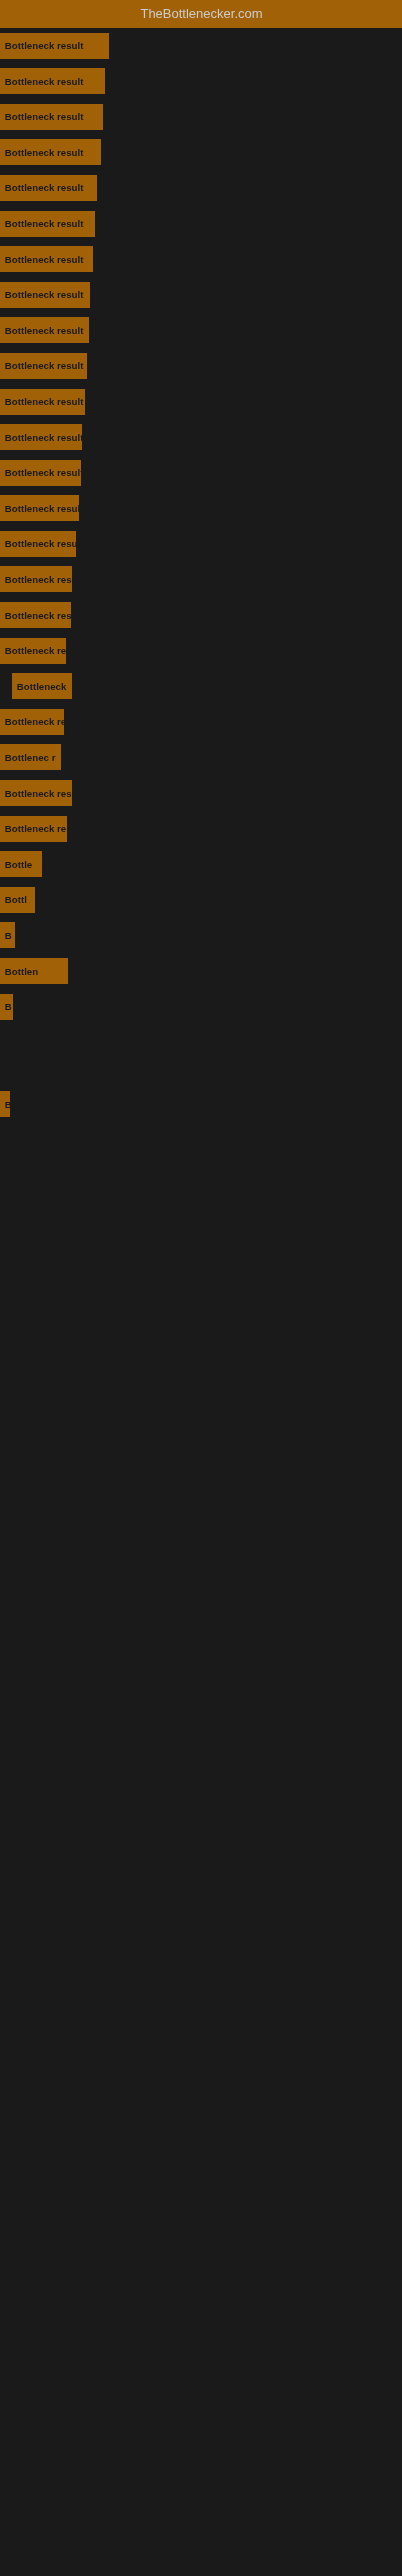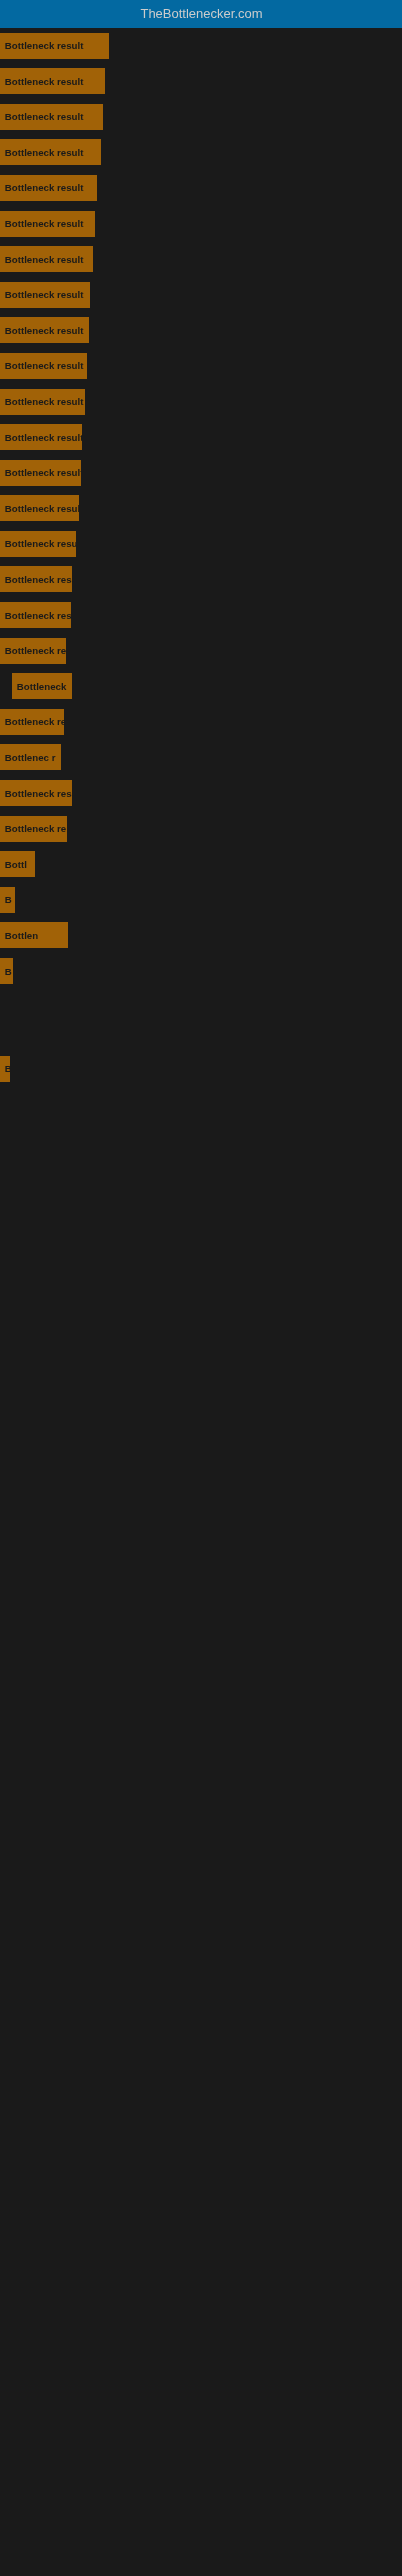--- a/index.html
+++ b/index.html
@@ -12,21 +12,21 @@
       min-height: 2576px;
       background-color: #1a1a1a;
       font-family: Arial, sans-serif;
       position: relative;
     }
     .site-title {
       text-align: center;
       color: #cccccc;
       font-size: 13px;
       padding: 6.4px 0;
-      background-color: #0369a1;
+      background-color: #a16207;
     }
     .bar-container {
       display: flex;
       align-items: center;
       margin-bottom: 0;
       padding: 4.8px 0;
     }
     .bar {
       height: 26px;
       background-color: #a16207;
@@ -159,20 +159,25 @@
       <div class="bar" style="width: 72px;">
         <span class="bar-label">Bottleneck resu</span>
       </div>
     </div>
     <div class="bar-container">
       <div class="bar" style="width: 67px;">
         <span class="bar-label">Bottleneck re</span>
       </div>
     </div>
     <div class="bar-container">
+      <div class="bar" style="width: 42px;">
+        <span class="bar-label">Bottle</span>
+      </div>
+    </div>
+    <div class="bar-container">
       <div class="bar" style="width: 35px;">
         <span class="bar-label">Bottl</span>
       </div>
     </div>
     <div class="bar-container">
       <div class="bar" style="width: 14.5px;">
         <span class="bar-label">B</span>
       </div>
     </div>
     <div class="bar-container">

